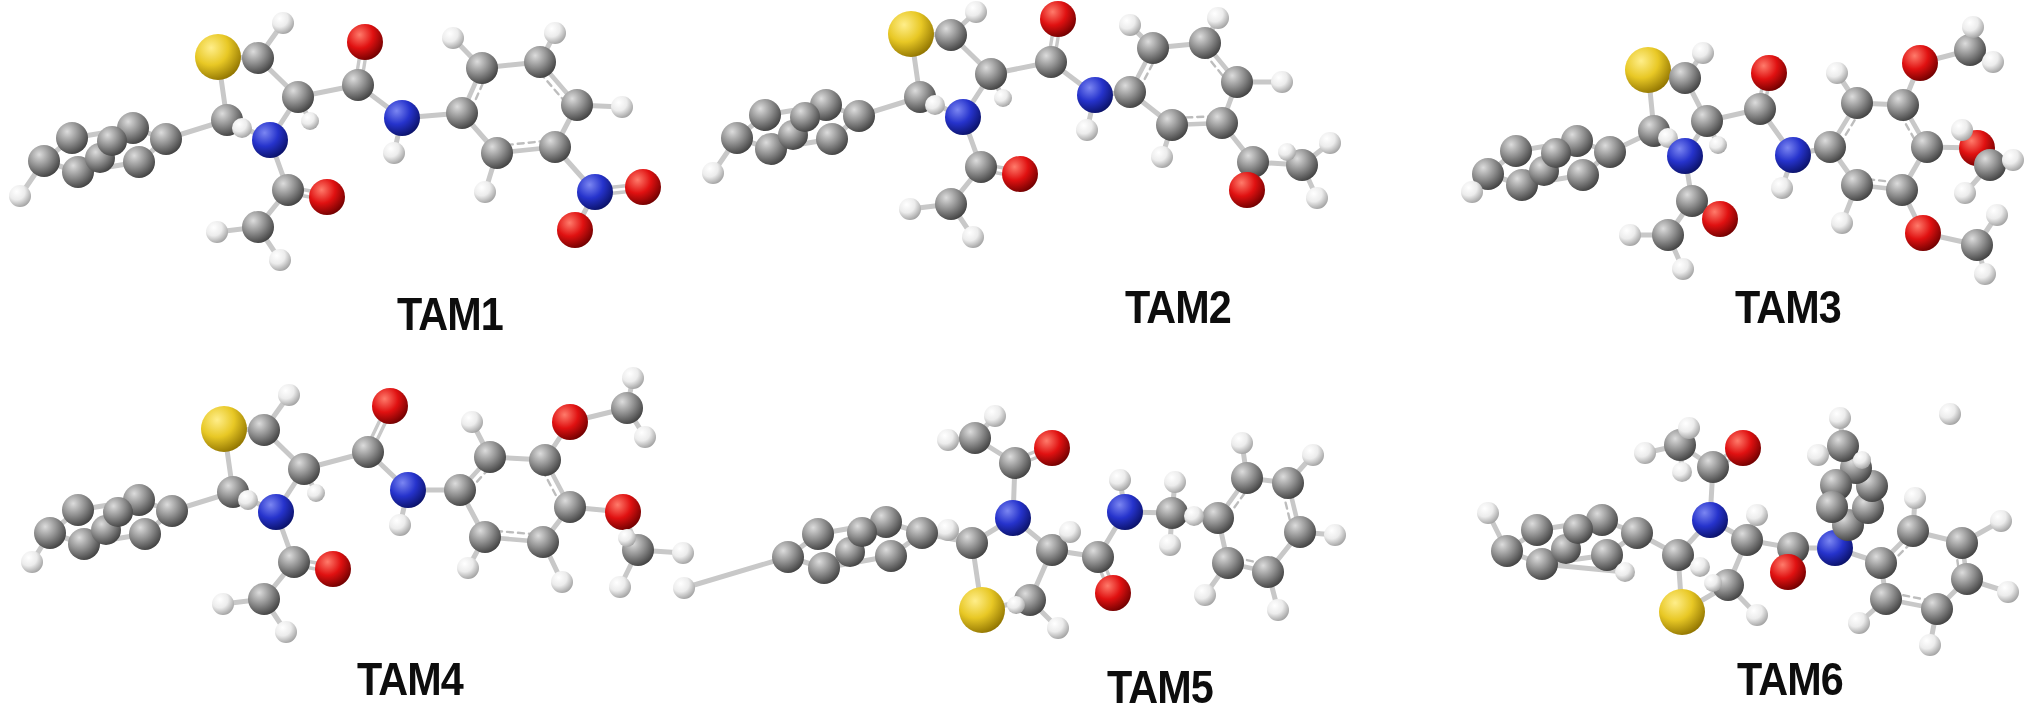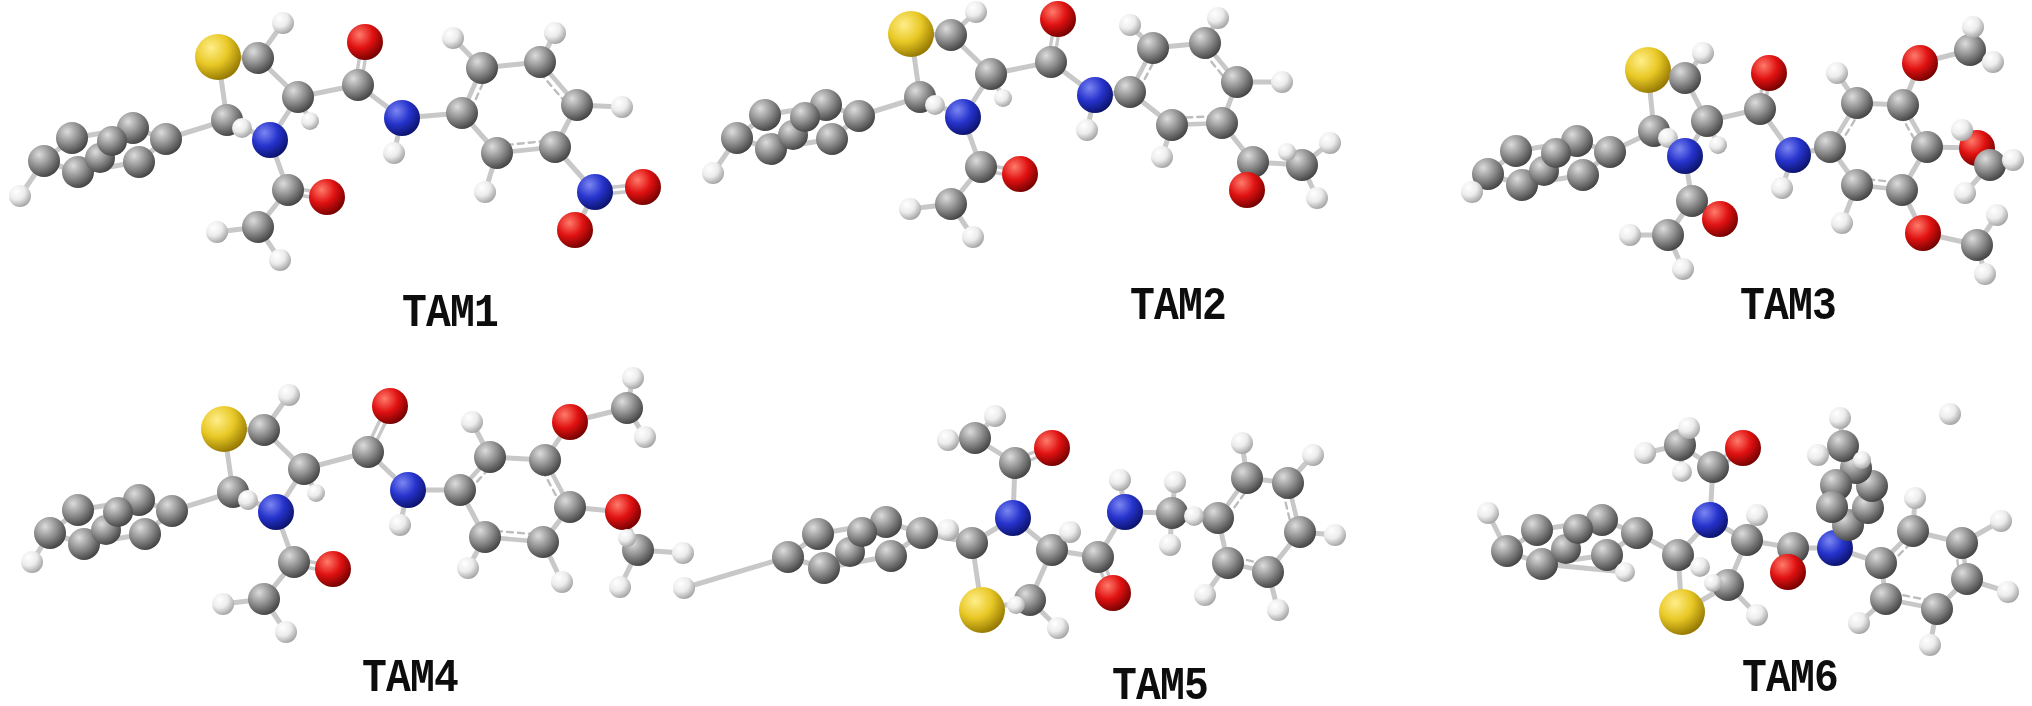--- a/index.html
+++ b/index.html
@@ -1,17 +1,17 @@
 <!DOCTYPE html>
 <html><head>
 <meta charset="utf-8">
 <style>
   html,body{margin:0;padding:0;background:#ffffff;}
   .figure{position:relative;width:2032px;height:706px;background:#ffffff;overflow:hidden;
-          font-family:Liberation Mono, monospace;}
+          font-family:Liberation Sans, sans-serif;}
   .figure svg{position:absolute;left:0;top:0;width:2032px;height:706px;}
   .mol-label{position:absolute;transform:translate(-50%,-50%) scaleX(0.88);
              font-weight:bold;font-size:47px;letter-spacing:-1px;color:#0d0d0d;
              white-space:nowrap;}
 </style>
 </head>
 <body>
 
 <div class="figure" style="background: rgb(255, 255, 255);">
   <svg id="mol-canvas" viewBox="0 0 2032 706">

